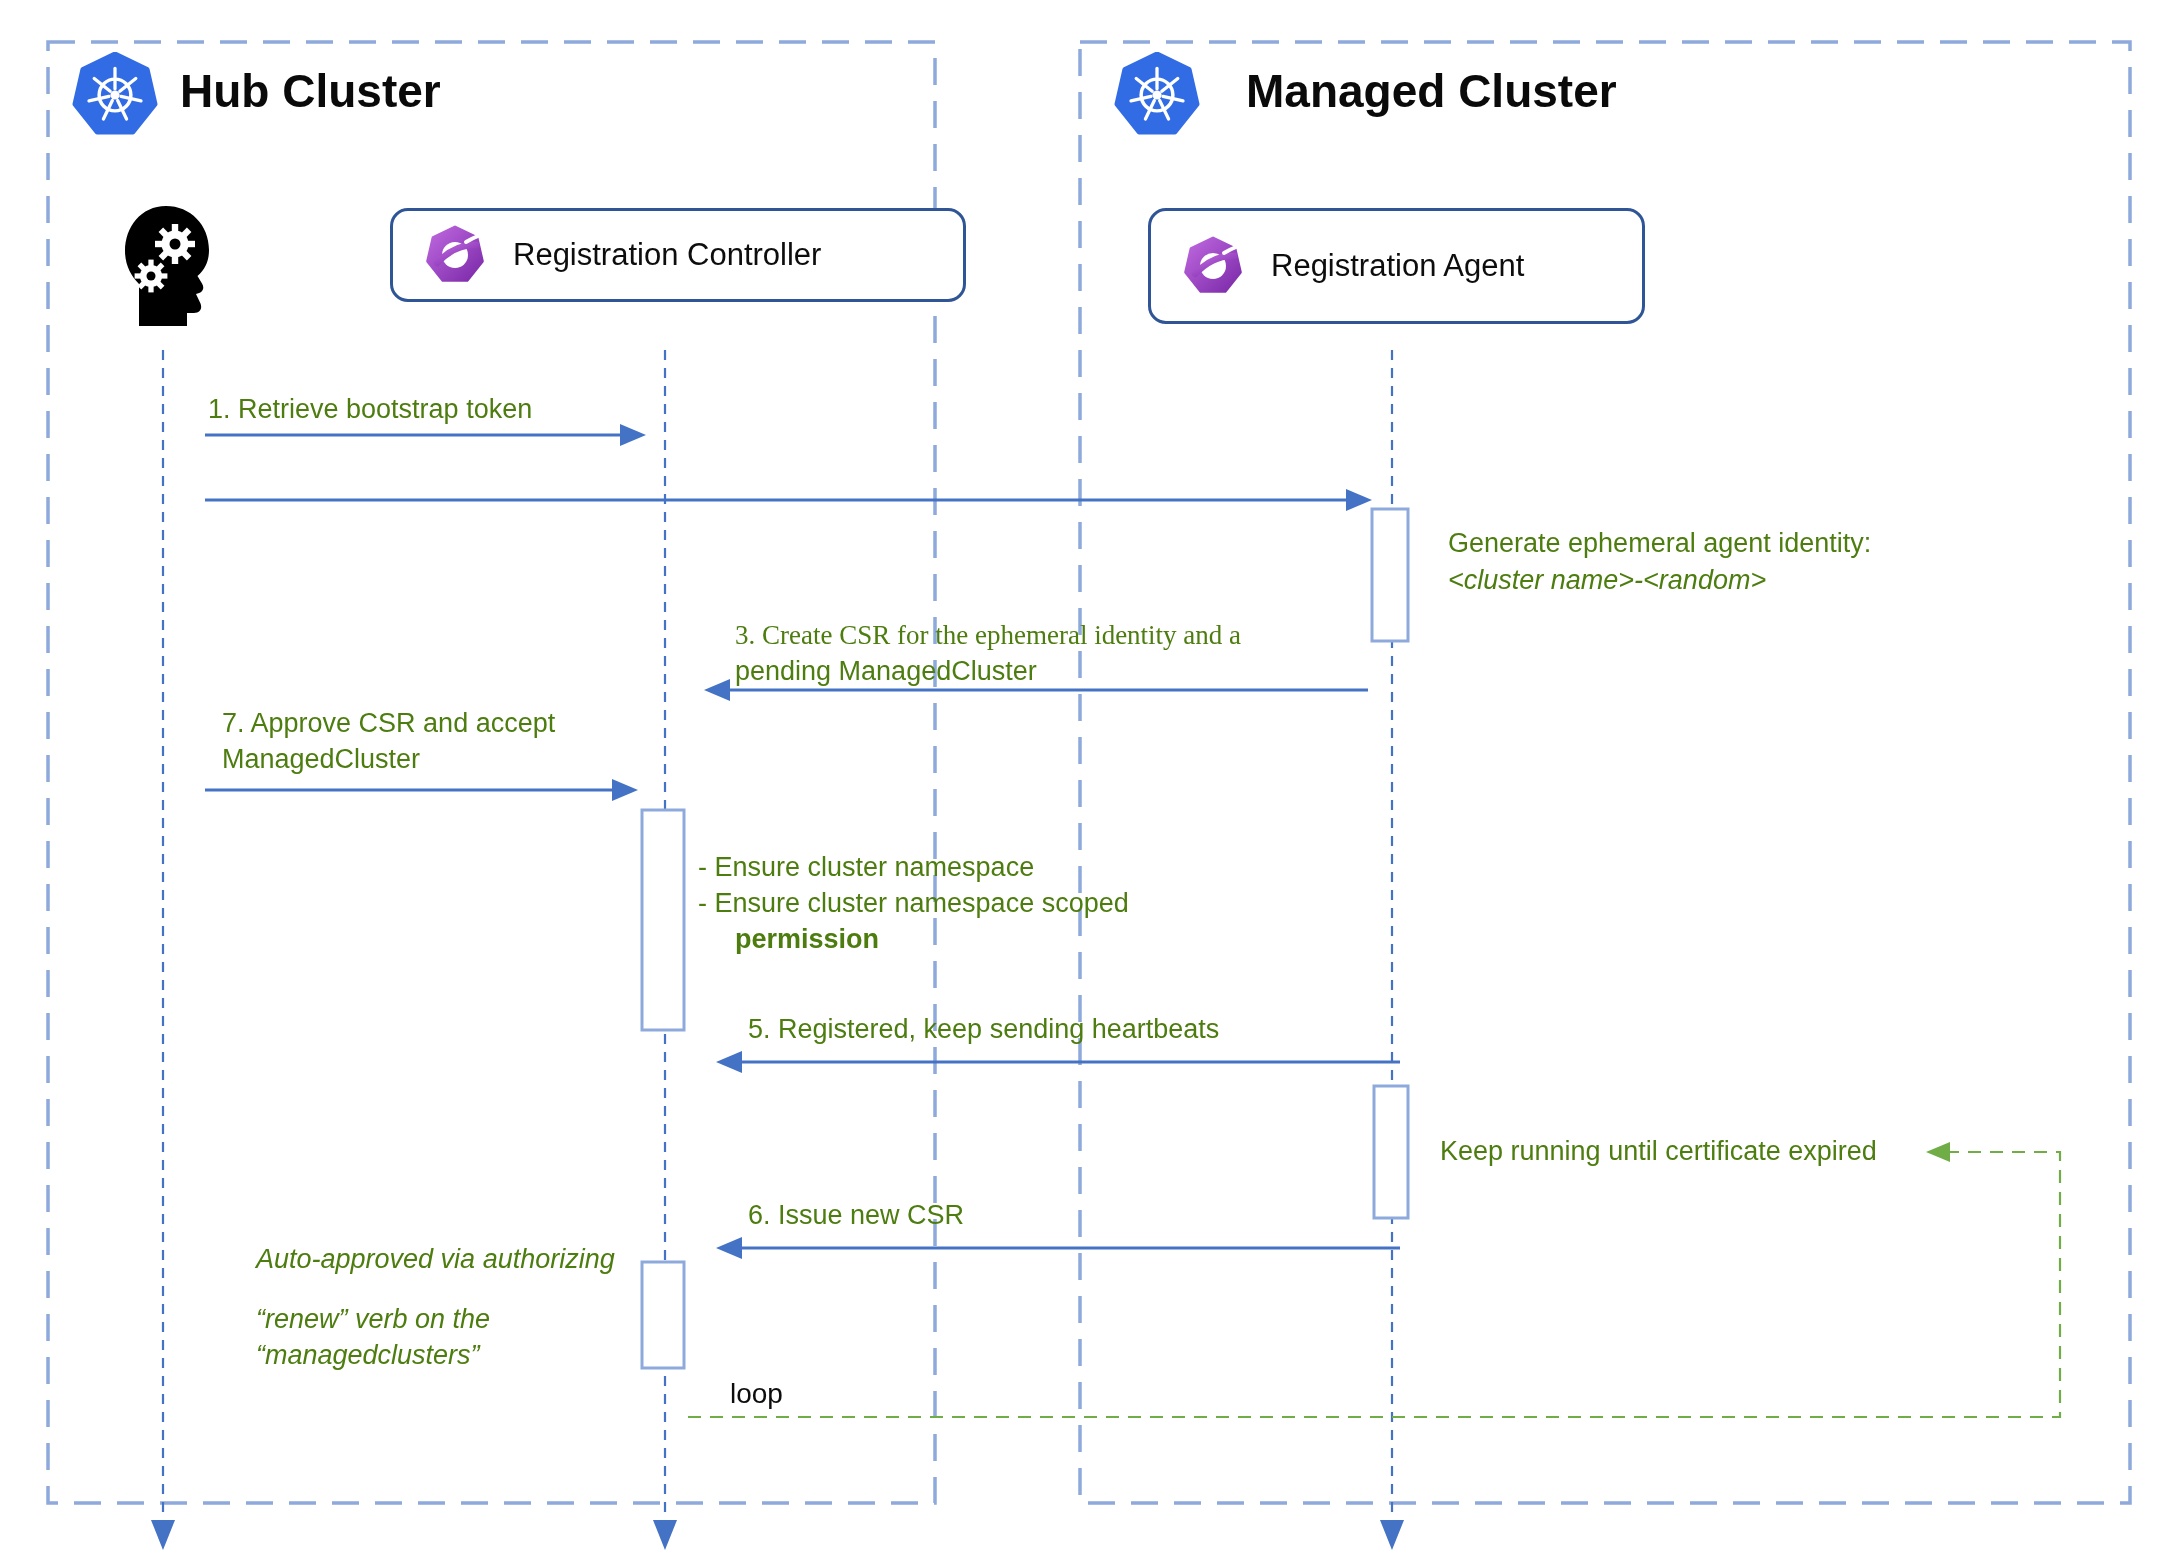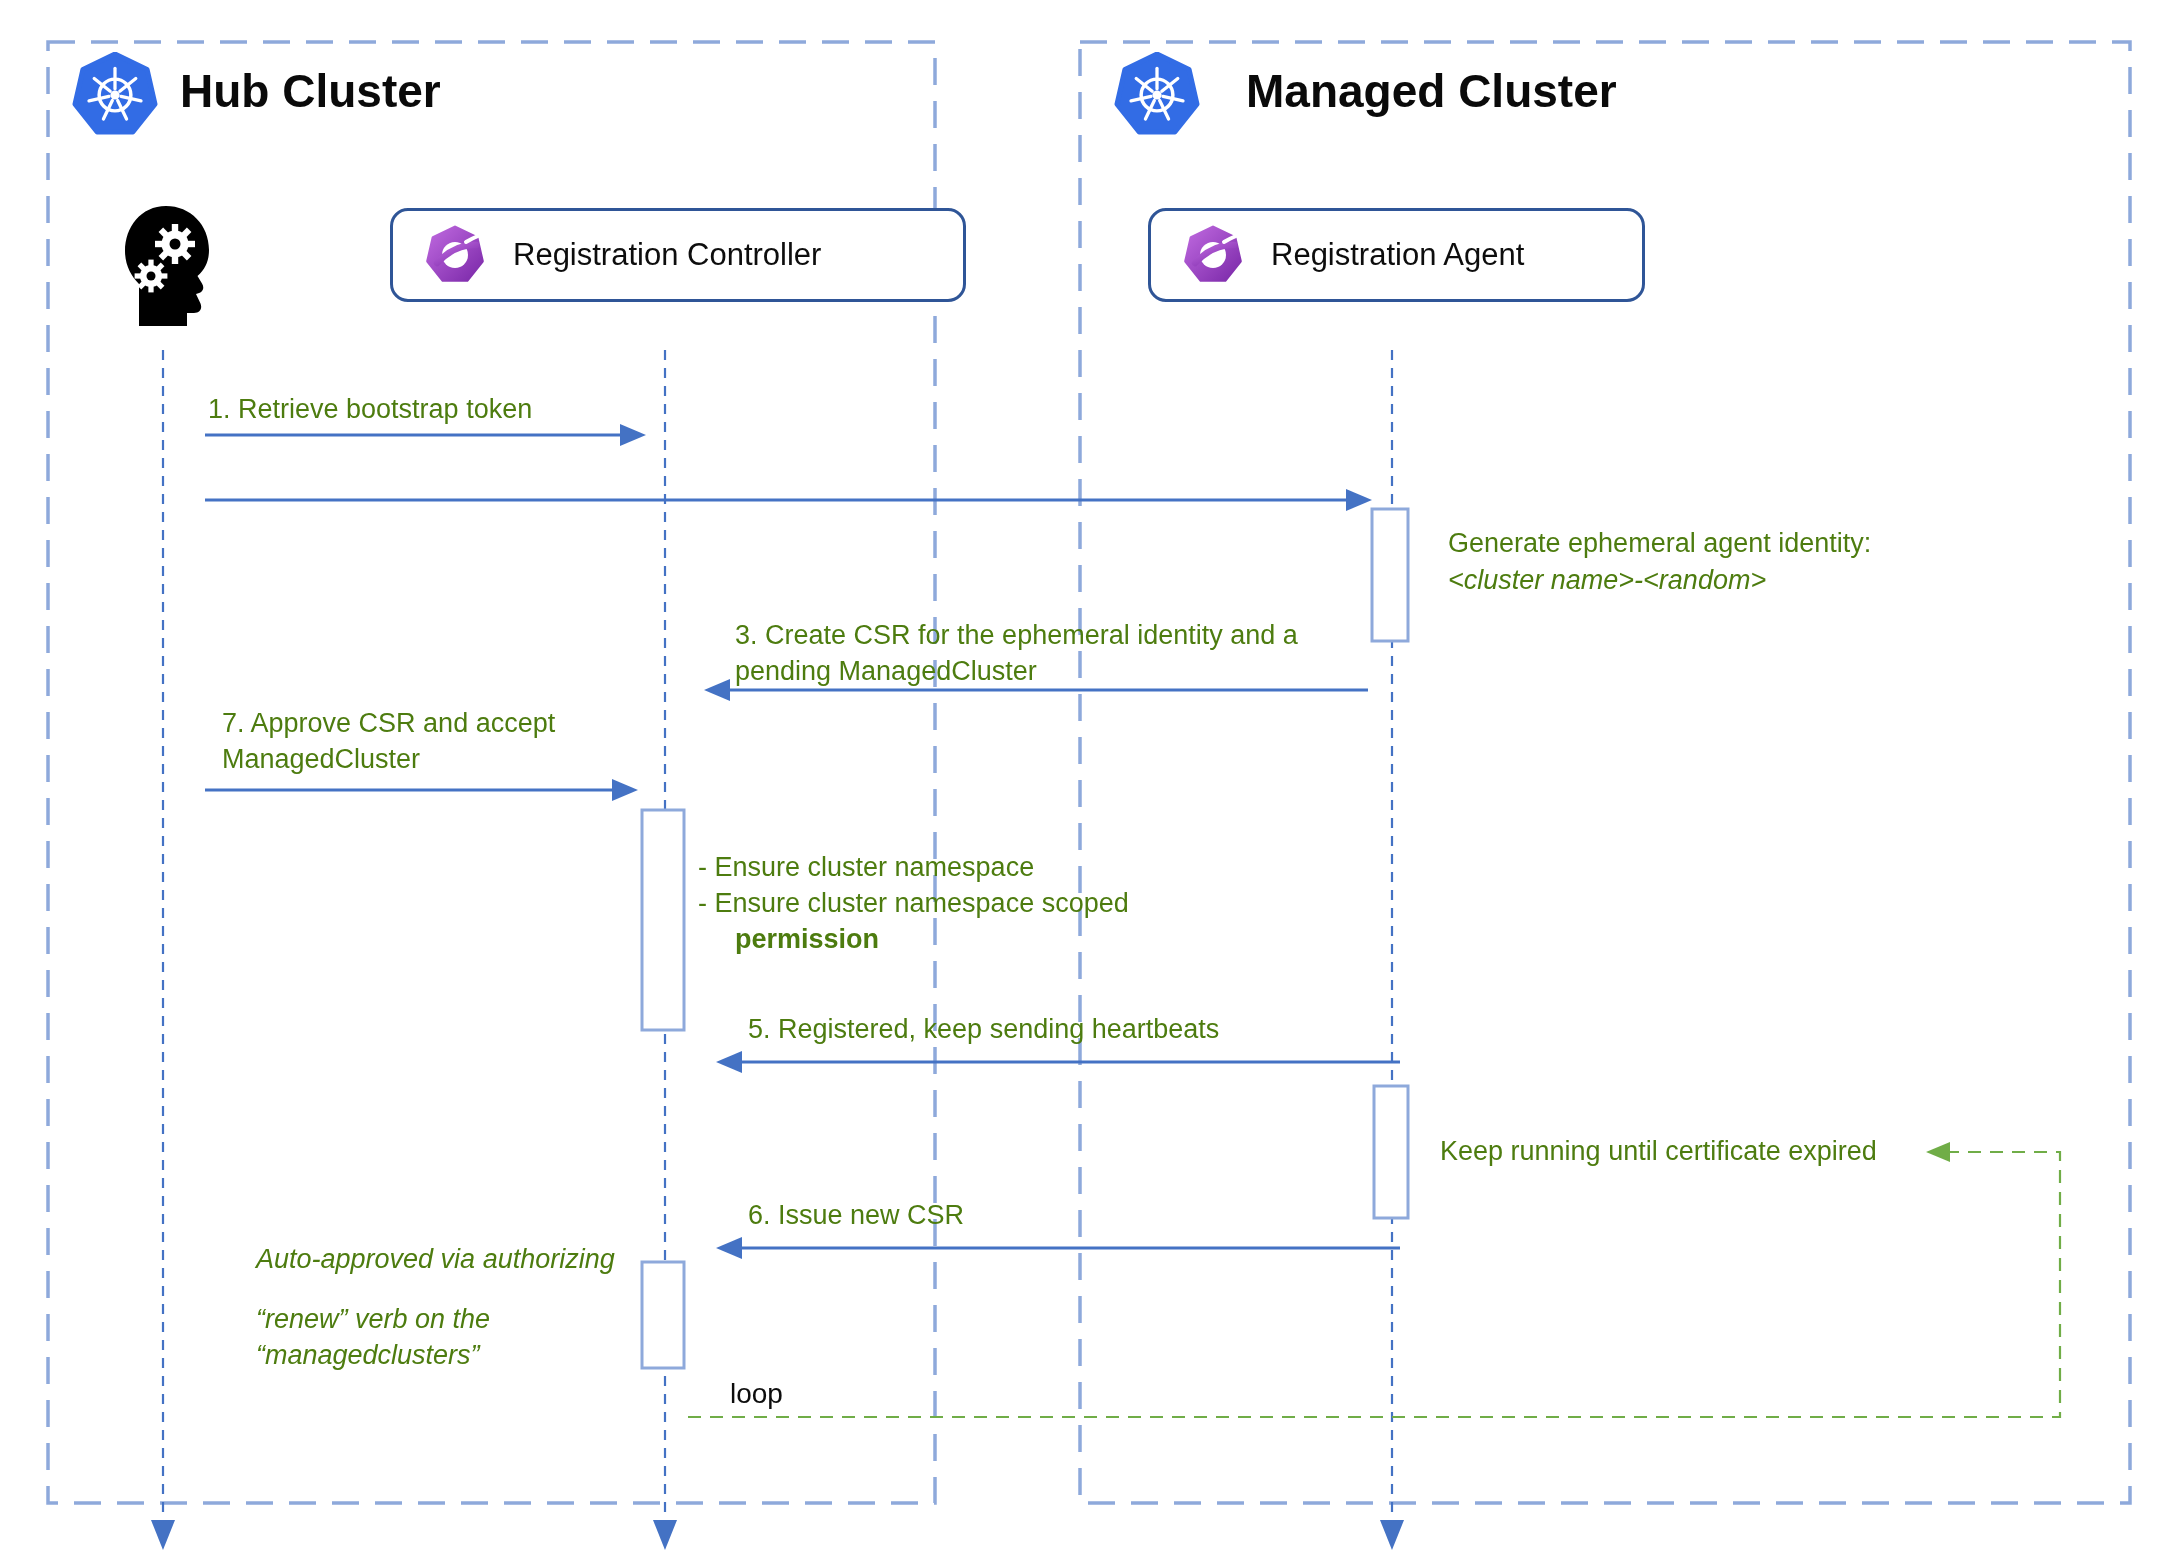--- a/index.html
+++ b/index.html
@@ -157,39 +157,39 @@
         </linearGradient>
       </defs>
       <polygon points="30,2 51.9,12.6 57.3,36.2 42.2,55.2 17.8,55.2 2.7,36.2 8.1,12.6" fill="url(#ocmGrad1)" stroke="url(#ocmGrad1)" stroke-width="3" stroke-linejoin="round"></polygon>
       <circle cx="30" cy="30" r="13" fill="#ffffff"></circle>
       <path d="M12 38 Q 30 19 51 20" stroke="url(#ocmGrad1)" stroke-width="6.5" fill="none" stroke-linecap="round"></path>
       <path d="M41 17 Q 48 13 53 11" stroke="#ffffff" stroke-width="4" fill="none" stroke-linecap="round"></path>
     </svg>
     <span class="participant-label">Registration Controller</span>
   </div>
 
-  <div class="participant-box" style="left:1148px;top:208px;width:497px;height:94px;">
+  <div class="participant-box" style="left:1148px;top:208px;width:497px;height:116px;">
     <svg width="60" height="60" viewBox="0 0 60 60">
       <defs>
         <linearGradient id="ocmGrad2" x1="0" y1="0" x2="1" y2="1">
           <stop offset="0" stop-color="#C06AE0"></stop>
           <stop offset="1" stop-color="#7A28A8"></stop>
         </linearGradient>
       </defs>
       <polygon points="30,2 51.9,12.6 57.3,36.2 42.2,55.2 17.8,55.2 2.7,36.2 8.1,12.6" fill="url(#ocmGrad2)" stroke="url(#ocmGrad2)" stroke-width="3" stroke-linejoin="round"></polygon>
       <circle cx="30" cy="30" r="13" fill="#ffffff"></circle>
       <path d="M12 38 Q 30 19 51 20" stroke="url(#ocmGrad2)" stroke-width="6.5" fill="none" stroke-linecap="round"></path>
       <path d="M41 17 Q 48 13 53 11" stroke="#ffffff" stroke-width="4" fill="none" stroke-linecap="round"></path>
     </svg>
     <span class="participant-label">Registration Agent</span>
   </div>
 
   <div class="txt" style="left:208px;top:392px;">1. Retrieve bootstrap token</div>
 
-  <div class="txt" style="left:735px;top:618px;">3. Create CSR for the ephemeral identity and a</div>
+  <div class="txt" style="left:735px;top:618px;font-family:Liberation Serif, serif;">3. Create CSR for the ephemeral identity and a</div>
   <div class="txt" style="left:735px;top:654px;">pending ManagedCluster</div>
 
   <div class="txt" style="left:222px;top:706px;">7. Approve CSR and accept</div>
   <div class="txt" style="left:222px;top:742px;">ManagedCluster</div>
 
   <div class="txt" style="left:748px;top:1012px;">5. Registered, keep sending heartbeats</div>
   <div class="txt" style="left:748px;top:1198px;">6. Issue new CSR</div>
 
   <div class="txt" style="left:1448px;top:526px;">Generate ephemeral agent identity:</div>
   <div class="txt italic" style="left:1448px;top:563px;">&lt;cluster name&gt;-&lt;random&gt;</div>

